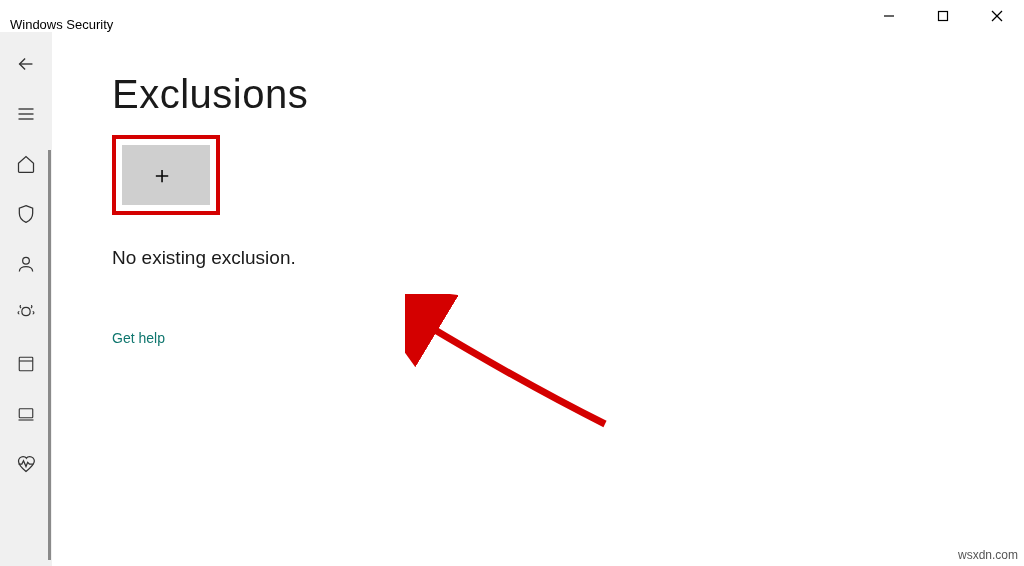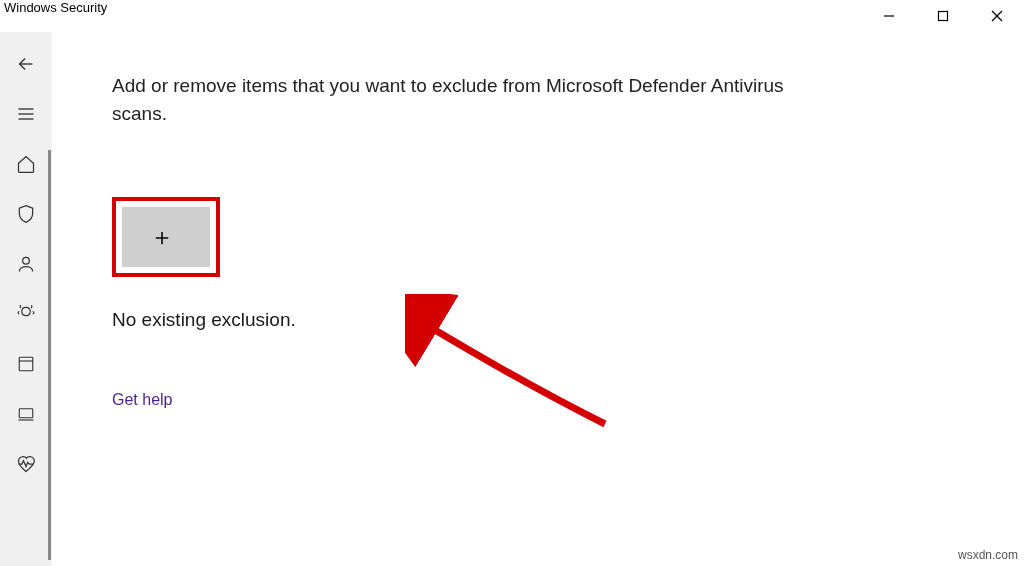--- a/index.html
+++ b/index.html
@@ -7,22 +7,22 @@
     font-family: "Segoe UI", -apple-system, sans-serif;
     background: #ffffff;
     width: 1024px;
     height: 566px;
     overflow: hidden;
     position: relative;
   }
   .titlebar {
     height: 32px;
     display: flex;
-    align-items: flex-start;
-    padding-left: 4px;
+    align-items: flex-end;
+    padding-left: 10px;
     font-size: 13px;
     color: #000;
   }
   .titlebar-title { flex: 0 0 auto; }
   .titlebar-spacer { flex: 1; }
   .win-controls { display: flex; }
   .win-btn {
     width: 54px;
     height: 32px;
     display: flex;
@@ -108,22 +108,22 @@
     font-size: 19px;
     margin-top: 8px;
     margin-bottom: 60px;
   }
   .question-heading {
     font-size: 19px;
     font-weight: 400;
     margin-bottom: 10px;
   }
   .help-link {
-    font-size: 16px;
-    color: #4c1d95;
+    font-size: 14px;
+    color: #0f766e;
     cursor: pointer;
   }
   .annotation-arrow {
     position: absolute;
     left: 405px;
     top: 294px;
     pointer-events: none;
   }
   .watermark {
     position: absolute;
@@ -216,21 +216,21 @@
     <div class="sidebar-icon">
       <svg width="20" height="20" viewBox="0 0 24 24" fill="none" stroke="#333" stroke-width="1.5">
           <path d="M12 21C7 17 3 13 3 8.5 3 5.5 5.5 3 8.5 3c1.7 0 3.3.8 4 2 .7-1.2 2.3-2 4-2C19.5 3 22 5.5 22 8.5 22 13 17 17 12 21z"></path>
           <path d="M3 12h4l2-4 3 7 2-5 2 2h5"></path>
         </svg>
     </div>
     <div class="active-indicator"></div>
   </div>
 
   <div class="content">
-    <p class="page-desc">Add or remove items that you want to exclude from Microsoft Defender Antivirus scans.</p>
+    <h1 class="page-title">Exclusions</h1>
 
     <div class="add-btn-wrap">
       <button class="add-btn">
         <span class="plus">＋</span>
       </button>
     </div>
 
     <p class="status-text">No existing exclusion.</p>
 
     <a class="help-link">Get help</a>

